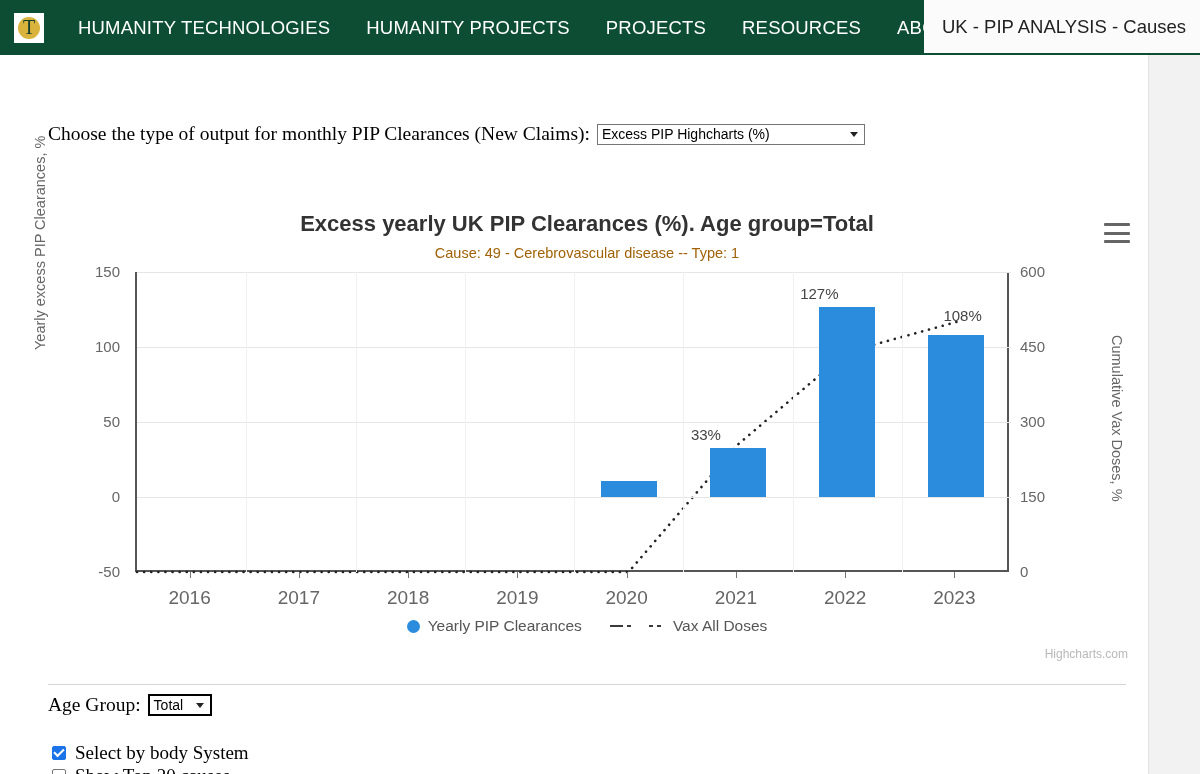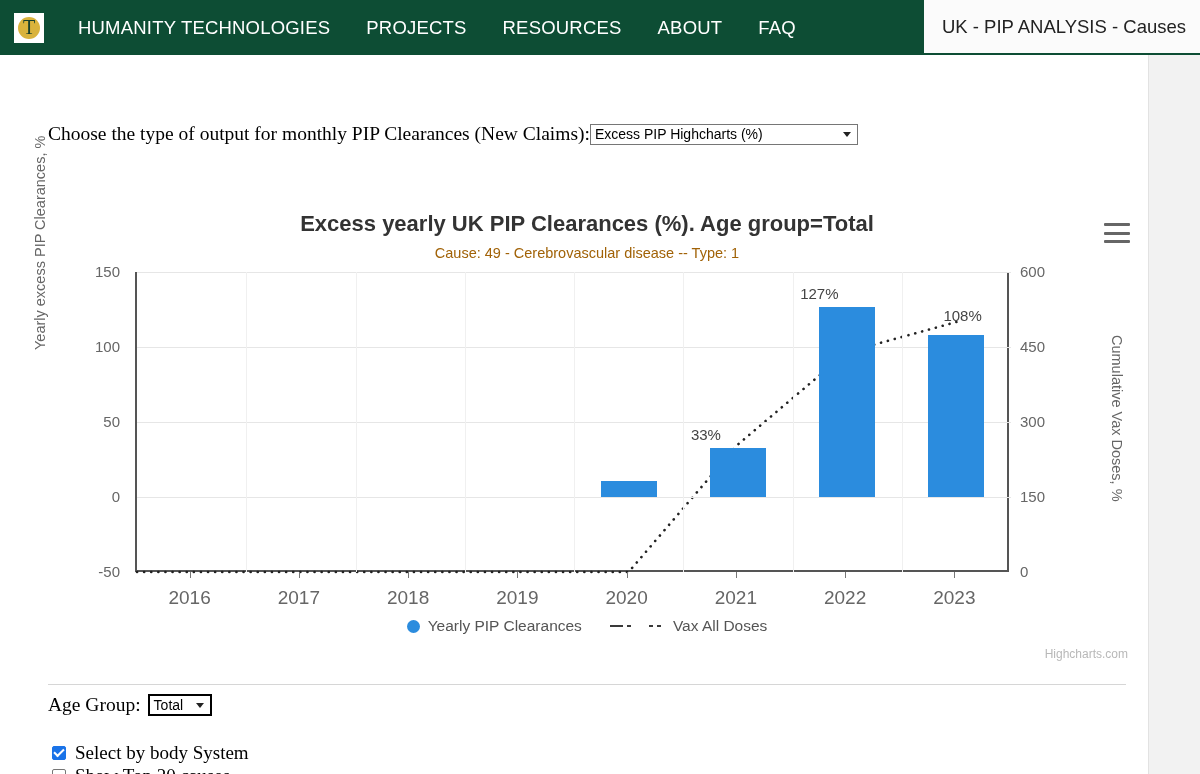--- a/index.html
+++ b/index.html
@@ -63,21 +63,21 @@
     background:#5a7885; color:#ffffff;
     display:flex; align-items:center; justify-content:center;
     font-family:"Liberation Sans", sans-serif; font-size:19px;
   }
 
   #chooser{
     position:absolute; left:48px; top:68px;
     display:flex; align-items:center;
     font-size:19.5px; color:#000000;
   }
-  #chooser .lbl{ }
+  #chooser .lbl{ margin-right:7px; }
   .sel{
     font-family:"Liberation Sans", sans-serif;
     font-size:14px; color:#000000;
     background:#ffffff;
     border:1px solid #767676;
     height:21px; padding:0 2px 0 4px;
     display:flex; align-items:center; justify-content:space-between;
     cursor:pointer;
   }
   .sel .caret{
@@ -195,20 +195,21 @@
 <body>
 
 <div id="topnav">
   <div id="nav-inner">
     <div class="logo-box">
       <div class="logo-circle">
         <span class="logo-glyph">T</span>
       </div>
     </div>
     <div class="nav-item">HUMANITY TECHNOLOGIES</div>
+    <div class="nav-item">HUMANITY PROJECTS</div>
     <div class="nav-item">PROJECTS</div>
     <div class="nav-item">RESOURCES</div>
     <div class="nav-item">ABOUT</div>
     <div class="nav-item">FAQ</div>
   </div>
   <div id="nav-tab">UK - PIP ANALYSIS - Causes</div>
 </div>
 
 <div id="page">
 

